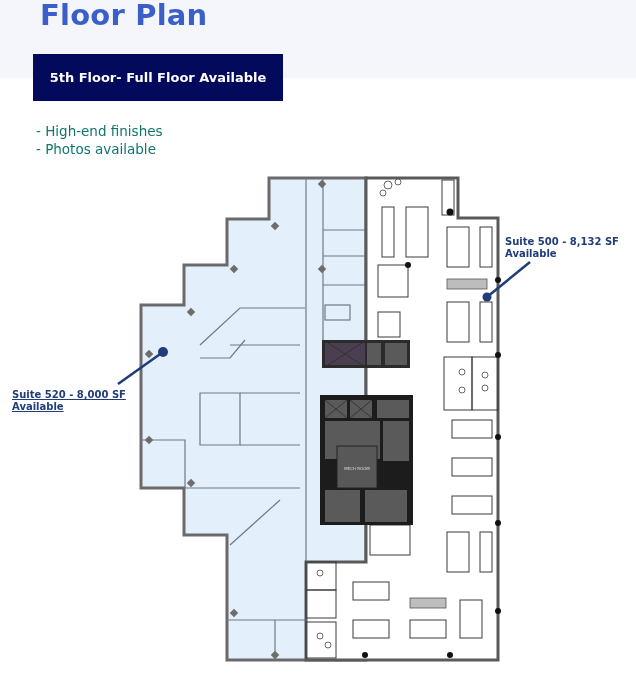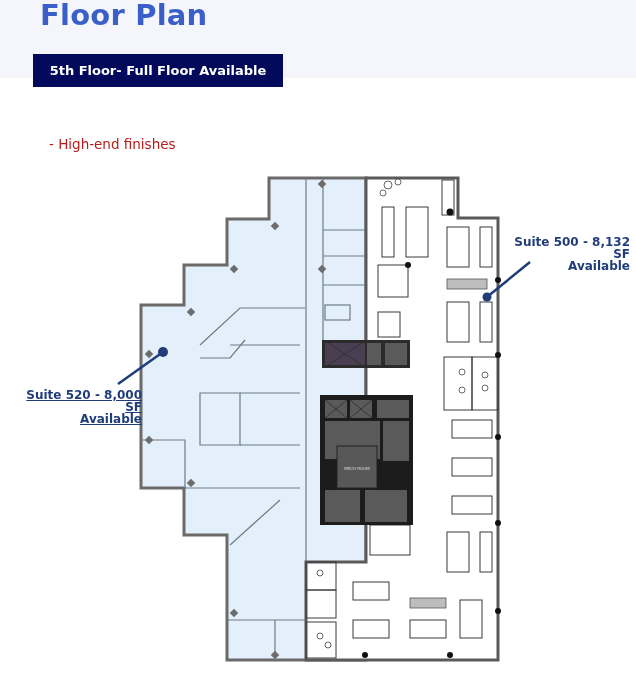--- a/index.html
+++ b/index.html
@@ -11,48 +11,49 @@
     .header-band {
       position: absolute; left: 0; top: 0; width: 636px; height: 78px;
       background: #f4f6fb;
     }
     .page-title {
       position: absolute; left: 40px; top: -2px;
       font-family: "DejaVu Sans", sans-serif;
       font-size: 29px; font-weight: bold; color: #3b5fc9; letter-spacing: 0.2px;
     }
     .floor-banner {
-      position: absolute; left: 33px; top: 54px; width: 250px; height: 33px;
+      position: absolute; left: 33px; top: 54px; width: 250px; height: 47px;
       background: #030a5c; color: #ffffff;
       display: flex; align-items: center; justify-content: center;
       font-family: "DejaVu Sans", sans-serif; font-size: 13px; font-weight: bold;
     }
     .features {
-      position: absolute; left: 33px; top: 120px; margin: 16px; padding: 0; list-style: none;
-      font-family: "DejaVu Sans", sans-serif; font-size: 13.5px; color: #b91c1c; line-height: 17.5px;
+      position: absolute; left: 33px; top: 120px; margin: 3px; padding: 0; list-style: none;
+      font-family: "DejaVu Sans", sans-serif; font-size: 13.5px; color: #0f766e; line-height: 17.5px;
     }
     .plan { position: absolute; left: 0; top: 0; width: 636px; height: 687px; }
     .callout {
-      position: absolute; text-align: right;
-      font-family: "DejaVu Sans", sans-serif; font-size: 12px; font-weight: bold; color: #203d7a;
+      position: absolute; text-align: left;
+      font-family: "DejaVu Sans", sans-serif; font-size: 10px; font-weight: bold; color: #203d7a;
       line-height: 12px;
     }
     .callout.c500 { left: 505px; top: 236px; width: 125px; }
     .callout.c520 { left: 12px; top: 389px; width: 130px; text-decoration: underline; }
   </style>
 </head>
 <body>
 
 <div class="header-band"></div>
 <div class="page-title">Floor Plan</div>
 <div class="floor-banner">
   <span>5th Floor- Full Floor Available</span>
 </div>
 <ul class="features">
   <li>- High-end finishes</li>
+  <li>- Photos available</li>
 </ul>
 
 <svg class="plan" viewBox="0 0 636 687" xmlns="http://www.w3.org/2000/svg">
 
   <g>
     <path d="M141,305 L184,305 L184,265 L227,265 L227,219 L269,219 L269,178 L366,178 L366,660 L227,660 L227,535 L184,535 L184,488 L141,488 Z" fill="#e3effb" stroke="#6a6a6a" stroke-width="3"></path>
 
     <g stroke="#6d7a8a" stroke-width="1.2" fill="none">
       <path d="M306,178 L306,660"></path>
       <path d="M323,178 L323,340"></path>

